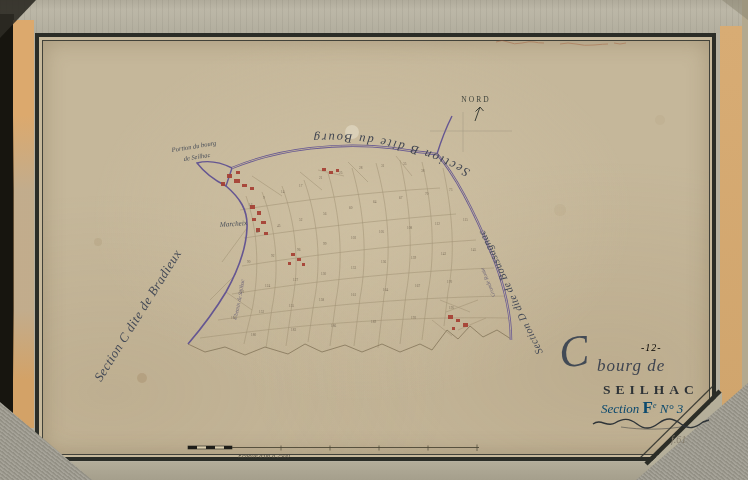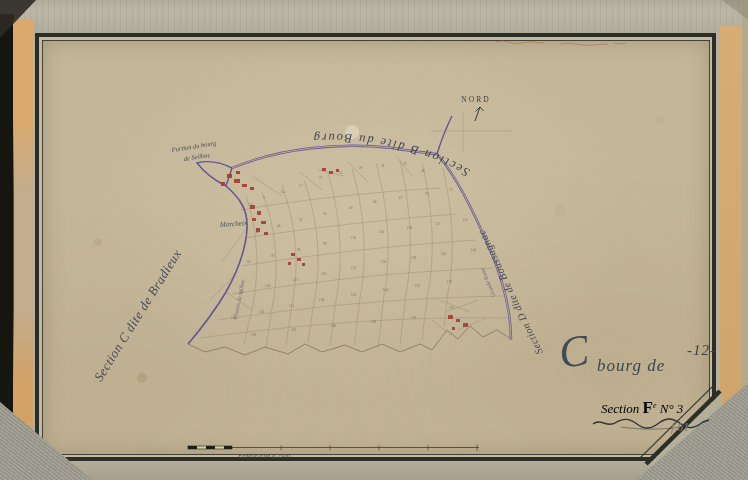--- a/index.html
+++ b/index.html
@@ -43,33 +43,33 @@
       #9c998d;}
   .corner.bl{clip-path:polygon(0 402px,92px 480px,0 480px);z-index:6;}
   .corner.br{clip-path:polygon(748px 383px,748px 480px,636px 480px);z-index:6;}
   
   svg.maplayer{position:absolute;inset:0;z-index:5;pointer-events:none;}
   .pnum{font-family:"Liberation Serif",serif;font-size:3.4px;fill:#6f6250;opacity:.85;}
   
   .titleblock{position:absolute;left:545px;top:330px;width:170px;height:104px;z-index:7;
     color:#3a4046;}
   .titleblock .pagenum{position:absolute;left:96px;top:12px;font-style:italic;
-    font-size:15px;letter-spacing:1px;color:#404040;margin-left:46px;}
+    font-size:10px;letter-spacing:1px;color:#000000;}
   .titleblock .big-c{position:absolute;left:14px;top:-4px;font-size:44px;font-style:italic;
     color:#424a55;transform:rotate(-8deg);font-weight:400;}
   .titleblock .commune-rest{position:absolute;left:52px;top:26px;font-size:17px;
     font-style:italic;letter-spacing:1px;color:#3e4450;}
   .titleblock .commune-name{position:absolute;left:58px;top:52px;font-size:13.5px;
     font-weight:bold;letter-spacing:5px;color:#2e3337;}
   .titleblock .section-line{position:absolute;left:56px;top:68px;font-size:13px;
-    font-style:italic;color:#000000;}
+    font-style:italic;color:#0c4a6e;}
   .titleblock .section-line .f{font-size:17px;font-weight:bold;font-style:normal;}
   .titleblock .section-line sup{font-size:8px;}
   .titleblock .flourish{position:absolute;left:46px;top:86px;}
-  .titleblock .pencil{position:absolute;left:126px;top:90px;font-size:12px;
+  .titleblock .pencil{position:absolute;left:126px;top:104px;font-size:10px;
     font-style:italic;color:#857d6d;}
 </style>
 </head>
 <body>
 
 <div class="mat-top"></div>
 <div class="mat-bottom"></div>
 <div class="strip-black"></div>
 <div class="strip-tan-left"></div>
 <div class="strip-tan-right"></div>
@@ -276,20 +276,21 @@
   </g>
 </svg>
 
 <div class="corner bl"></div>
 <div class="corner br"></div>
 
 <div class="titleblock">
   <div class="pagenum">-12-</div>
   <span class="big-c">C</span>
   <span class="commune-rest">bourg de</span>
+  <div class="commune-name">SEILHAC</div>
   <div class="section-line">
     <span>Section</span>
     <span class="f">F</span><sup>e</sup>
     <span>N° 3</span>
   </div>
   <svg class="flourish" width="120" height="14" viewBox="0 0 120 14">
     <path d="M2 8 C10 2,16 12,24 7 S38 2,46 8 S60 13,68 7 S82 2,90 8 S104 12,112 6 L118 4" stroke="#2e3438" stroke-width="1.4" fill="none"></path>
     <path d="M30 11 C50 14,74 14,96 10" stroke="#2e3438" stroke-width="0.7" fill="none" opacity="0.7"></path>
   </svg>
   <div class="pencil">f.61</div>

